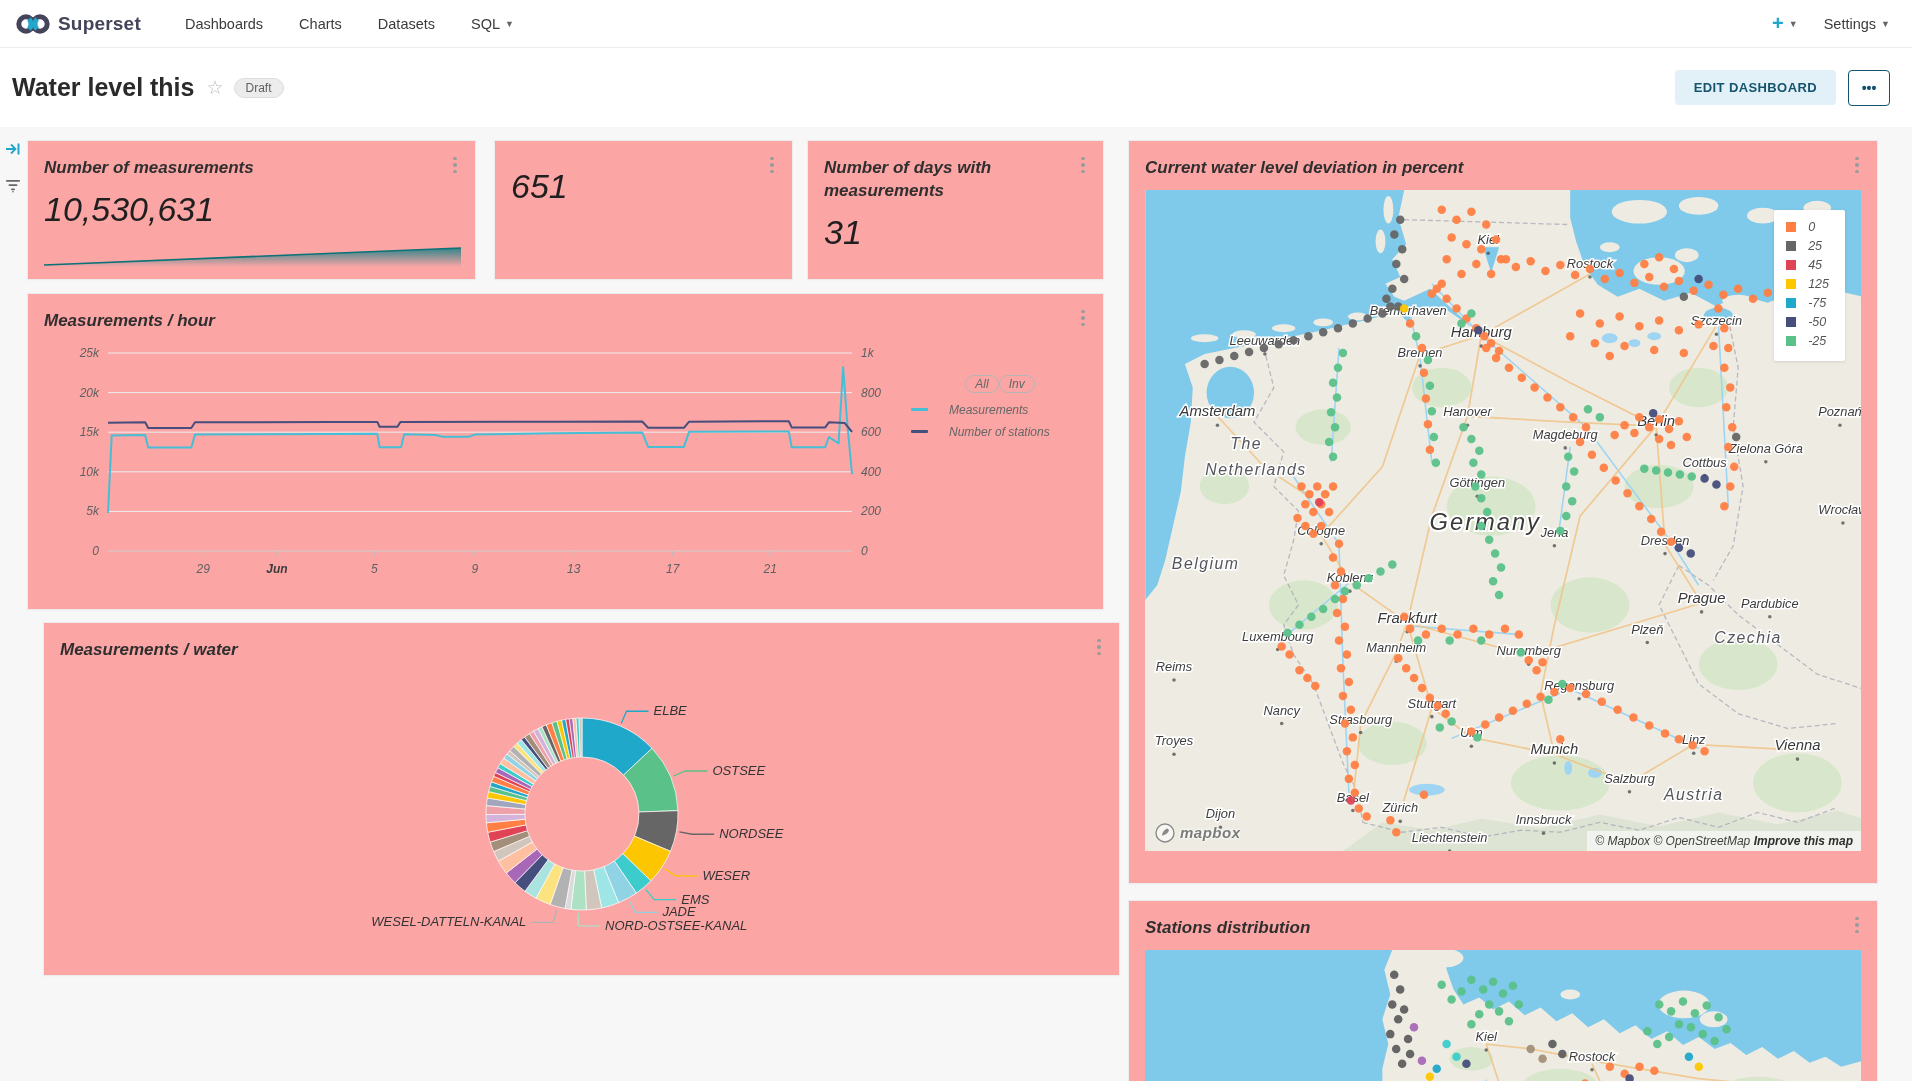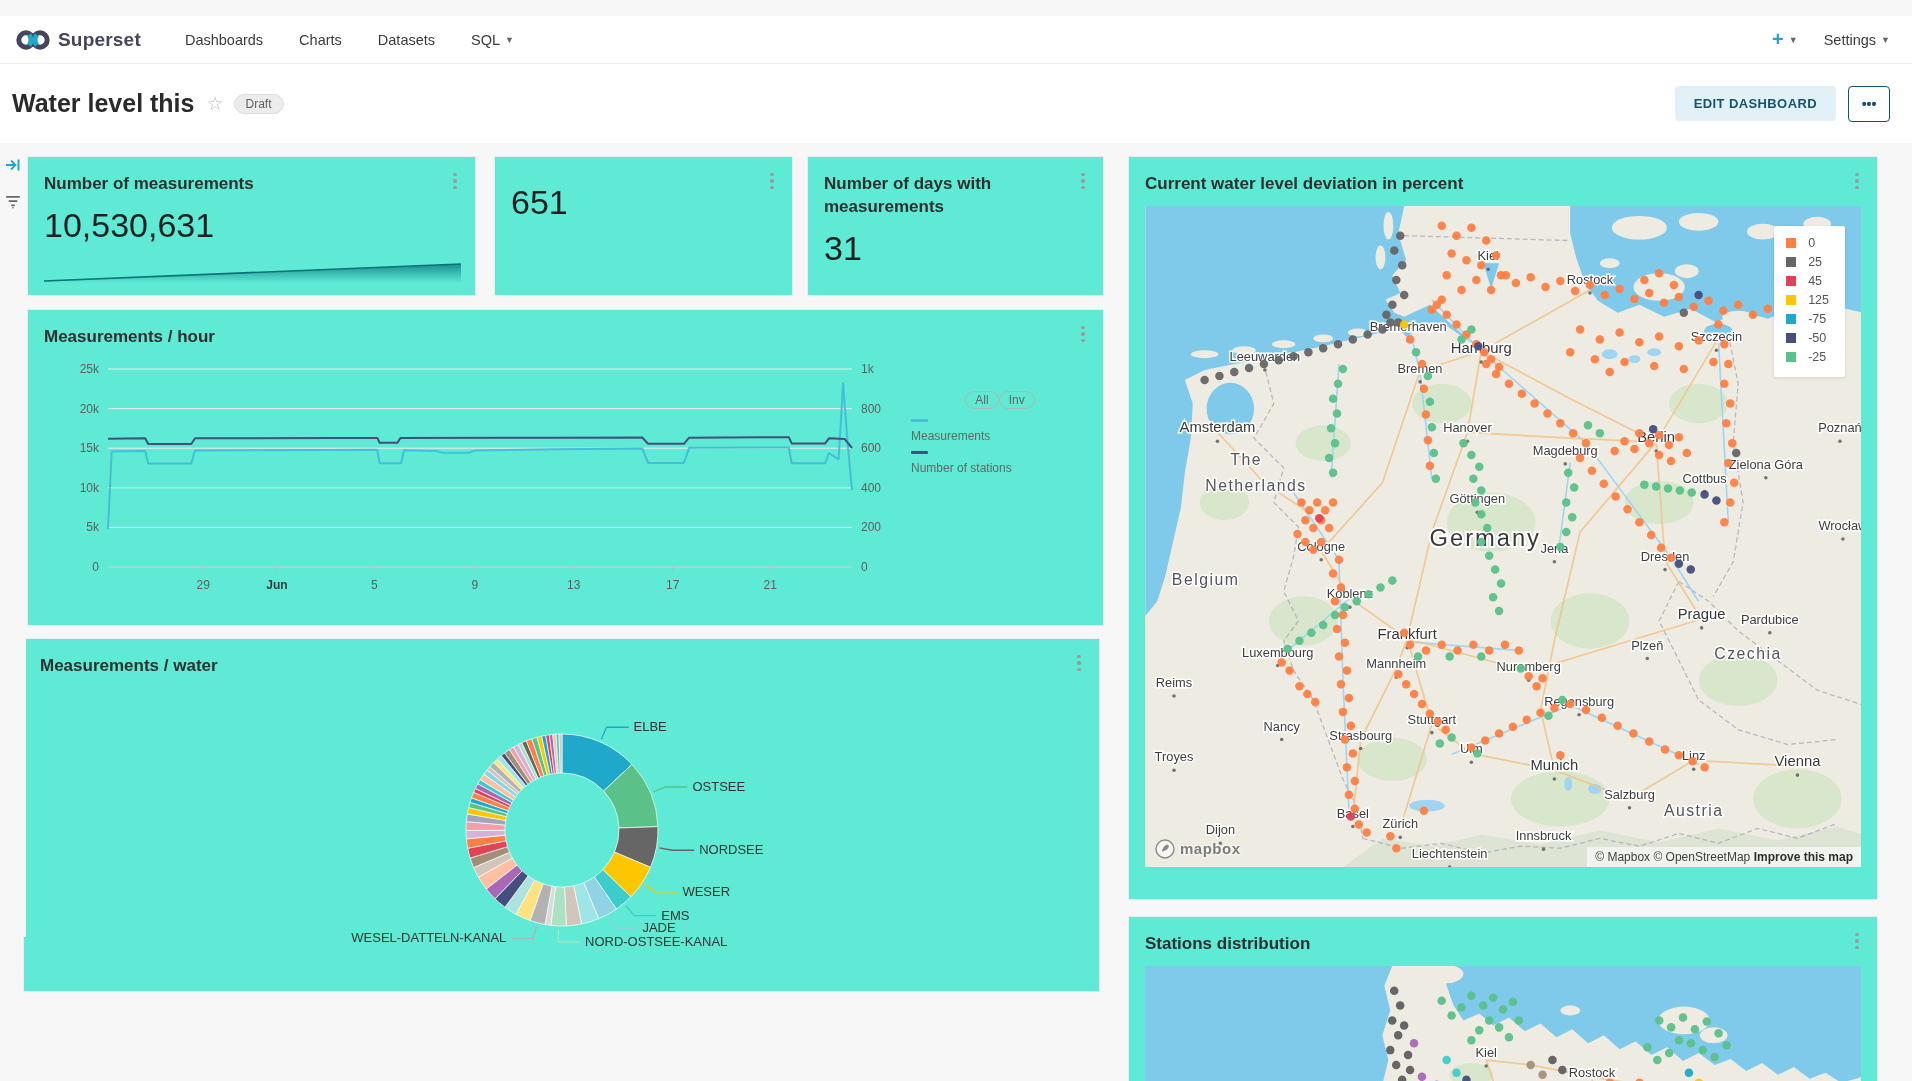--- a/index.html
+++ b/index.html
@@ -1,18 +1,18 @@
 <!DOCTYPE html>
 <html><head>
 <meta charset="utf-8">
 <style>
   * { box-sizing: border-box; margin: 0; padding: 0; }
   html,body { width:1912px; height:1081px; overflow:hidden; background:#F7F7F7;
     font-family:"Liberation Sans", sans-serif; color:#333; }
-  .page { position:relative; width:1912px; height:921px;margin-top:16px; }
+  .page { position:relative; width:1912px; height:921px; }
 
   
   .navbar { position:absolute; top:0; left:0; width:100%; height:48px; background:#fff;
     border-bottom:1px solid #ECECEC; display:flex; align-items:center; z-index:30; }
   .brand { display:flex; align-items:center; gap:8px; padding:0 26px 0 16px; cursor:pointer; }
   .brand-name { font-size:19px; font-weight:700; color:#44445A; letter-spacing:.2px; }
   .nav-item { font-size:14.5px; color:#3B3B3B; padding:0 18px; height:48px; display:flex;
     align-items:center; cursor:pointer; }
   .caret { font-size:9px; color:#666; margin-left:5px; }
   .nav-right { margin-left:auto; display:flex; align-items:center; gap:26px; padding-right:22px; }
@@ -31,35 +31,35 @@
     letter-spacing:.4px; padding:10px 19px; border:none; border-radius:4px; cursor:pointer;text-align:right; }
   .more-btn { width:42px; height:36px; background:#fff; border:1.5px solid #14536F; color:#14536F;
     border-radius:4px; font-weight:700; font-size:14px; cursor:pointer; line-height:1; }
 
   
   .filter-rail { position:absolute; top:127px; left:0; width:26px; bottom:0; background:#F7F7F7;
     display:flex; flex-direction:column; align-items:center; padding-top:14px; gap:22px; z-index:10; }
   .rail-icon { cursor:pointer; }
 
   
-  .panel { position:absolute; background:#5eead4; border:1px solid #ECECEC;
-    box-shadow:0 1px 2px rgba(0,0,0,.02); }
+  .panel { position:absolute; background:#fca5a5; border:1px solid #ECECEC;
+    box-shadow:0 1px 2px rgba(0,0,0,.02);font-style:italic; }
   .panel-title { font-size:17px; font-weight:700; color:#2F2F2F; line-height:1.35; }
   .panel-head { padding:16px 34px 0 16px; position:relative; }
   .kebab { position:absolute; top:14px; right:12px; width:16px; height:20px; display:flex;
     flex-direction:column; align-items:center; justify-content:center; gap:3px; cursor:pointer; }
   .kebab i { width:3.5px; height:3.5px; border-radius:50%; background:#9B9B9B; }
   .big-number { font-size:34px; color:#1F1F1F; margin-top:10px; padding-left:16px; }
 
   
   .hour-body { position:relative; padding:6px 0 0 16px; }
   .hour-legend { position:absolute; right:14px; top:42px; width:178px; font-size:12px; color:#666; }
   .legend-pills { display:flex; justify-content:center; margin-bottom:10px; }
   .pill { border:1px solid #B5B5B5; color:#666; border-radius:10px; padding:1px 9px; font-size:12px; cursor:pointer; }
-  .legend-item { display:flex; gap:7px; margin-bottom:8px; cursor:pointer;flex-direction:column; }
+  .legend-item { display:flex; align-items:center; gap:21px; margin-bottom:8px; cursor:pointer; }
   .legend-swatch { width:17px; height:3px; border-radius:1px; flex:0 0 auto; }
 
   
   .map-wrap { position:relative; margin:10px 16px 16px 16px; overflow:hidden; background:#EEECE2; }
   .map-legend { position:absolute; top:20px; right:16px; background:#fff; border-radius:2px;
     box-shadow:0 1px 3px rgba(0,0,0,.12); padding:10px 16px 8px 12px; z-index:5; }
   .map-legend .entry { display:flex; align-items:center; gap:12px; margin-bottom:5px; cursor:pointer; }
   .map-legend .sq { width:10px; height:10px; flex:0 0 auto; }
   .map-legend .lt { font-size:12.5px; color:#555; }
   .mapbox-logo { position:absolute; left:10px; bottom:8px; display:flex; align-items:center; gap:5px;
@@ -240,21 +240,21 @@
             </div>
             <div class="legend-item">
               <span class="legend-swatch" style="background: rgb(69, 78, 124);"></span>
               <span>Number of stations</span>
             </div>
           </div>
       </div>
     </div>
   </div>
 
-  <div class="panel" style="left:23px; top:622px; width:1077px; height:354px;">
+  <div class="panel" style="left:43px; top:622px; width:1077px; height:354px;">
     <div class="panel-head">
       <div class="panel-title">Measurements / water</div>
       <div class="kebab">
           <i></i>
           <i></i>
           <i></i>
         </div>
     </div>
     <svg id="donut-svg" width="1045" height="300" style="margin-left:16px;">
         <path d="M522.00,56.00 A96,96 0 0 1 592.03,86.33 L563.58,113.01 A57,57 0 0 0 522.00,95.00 Z" fill="#1FA8C9" stroke="#fff" stroke-width="0.7"></path>

